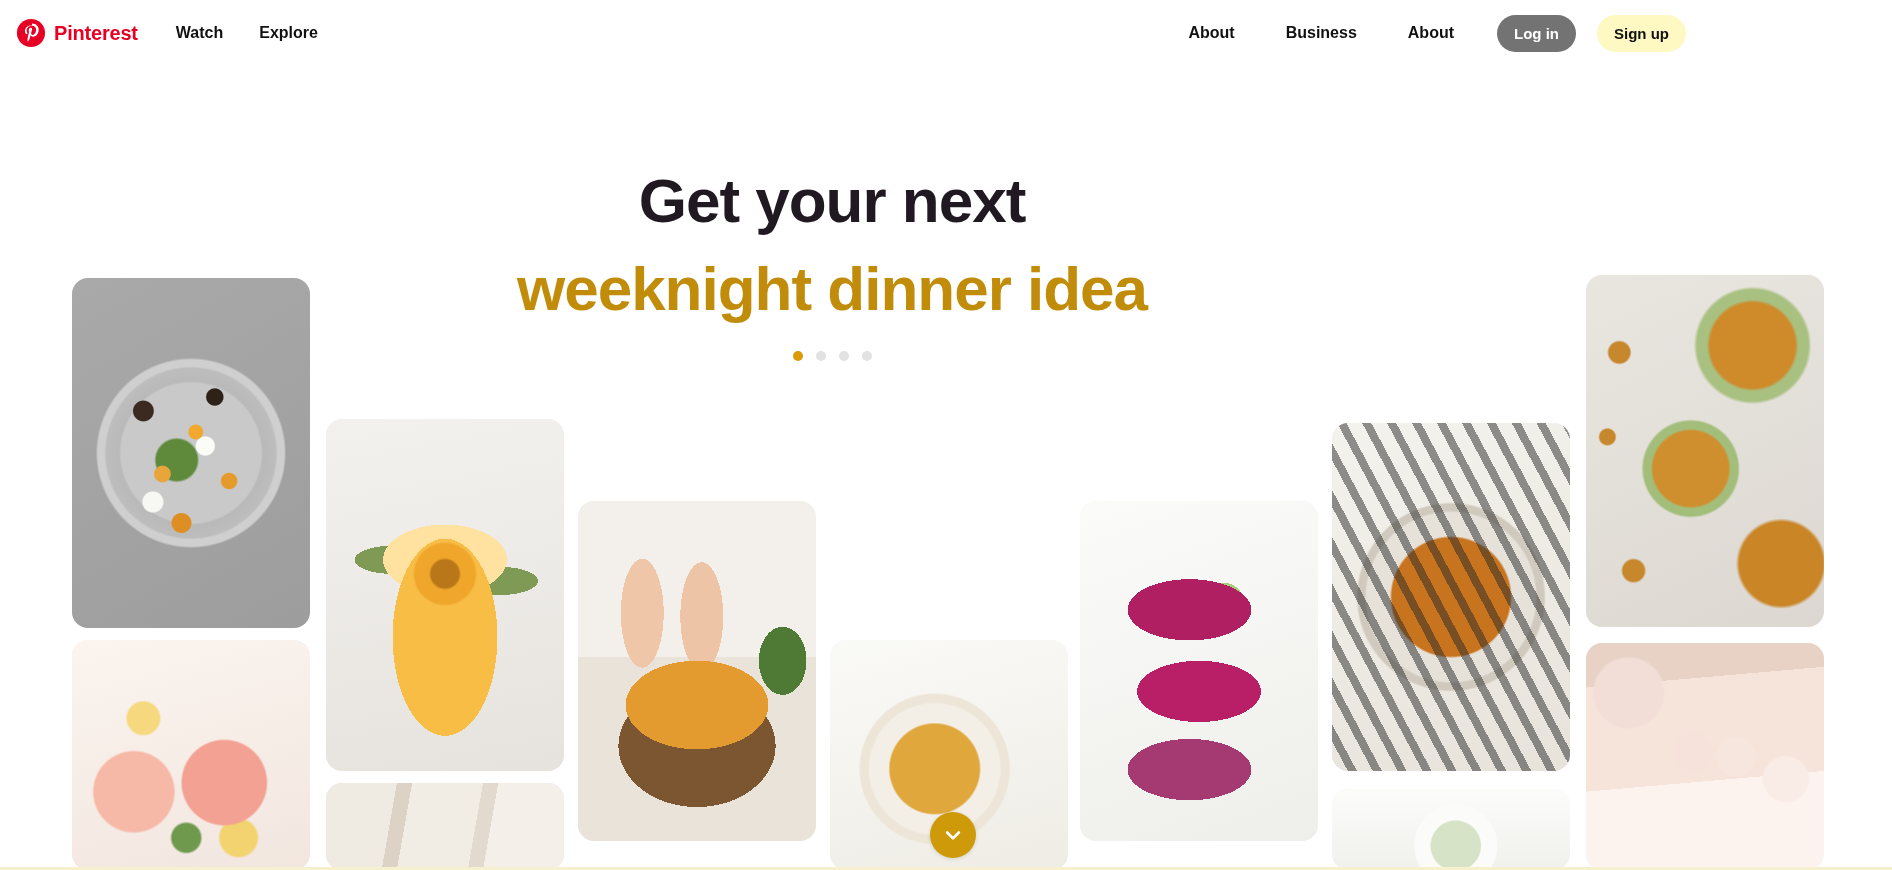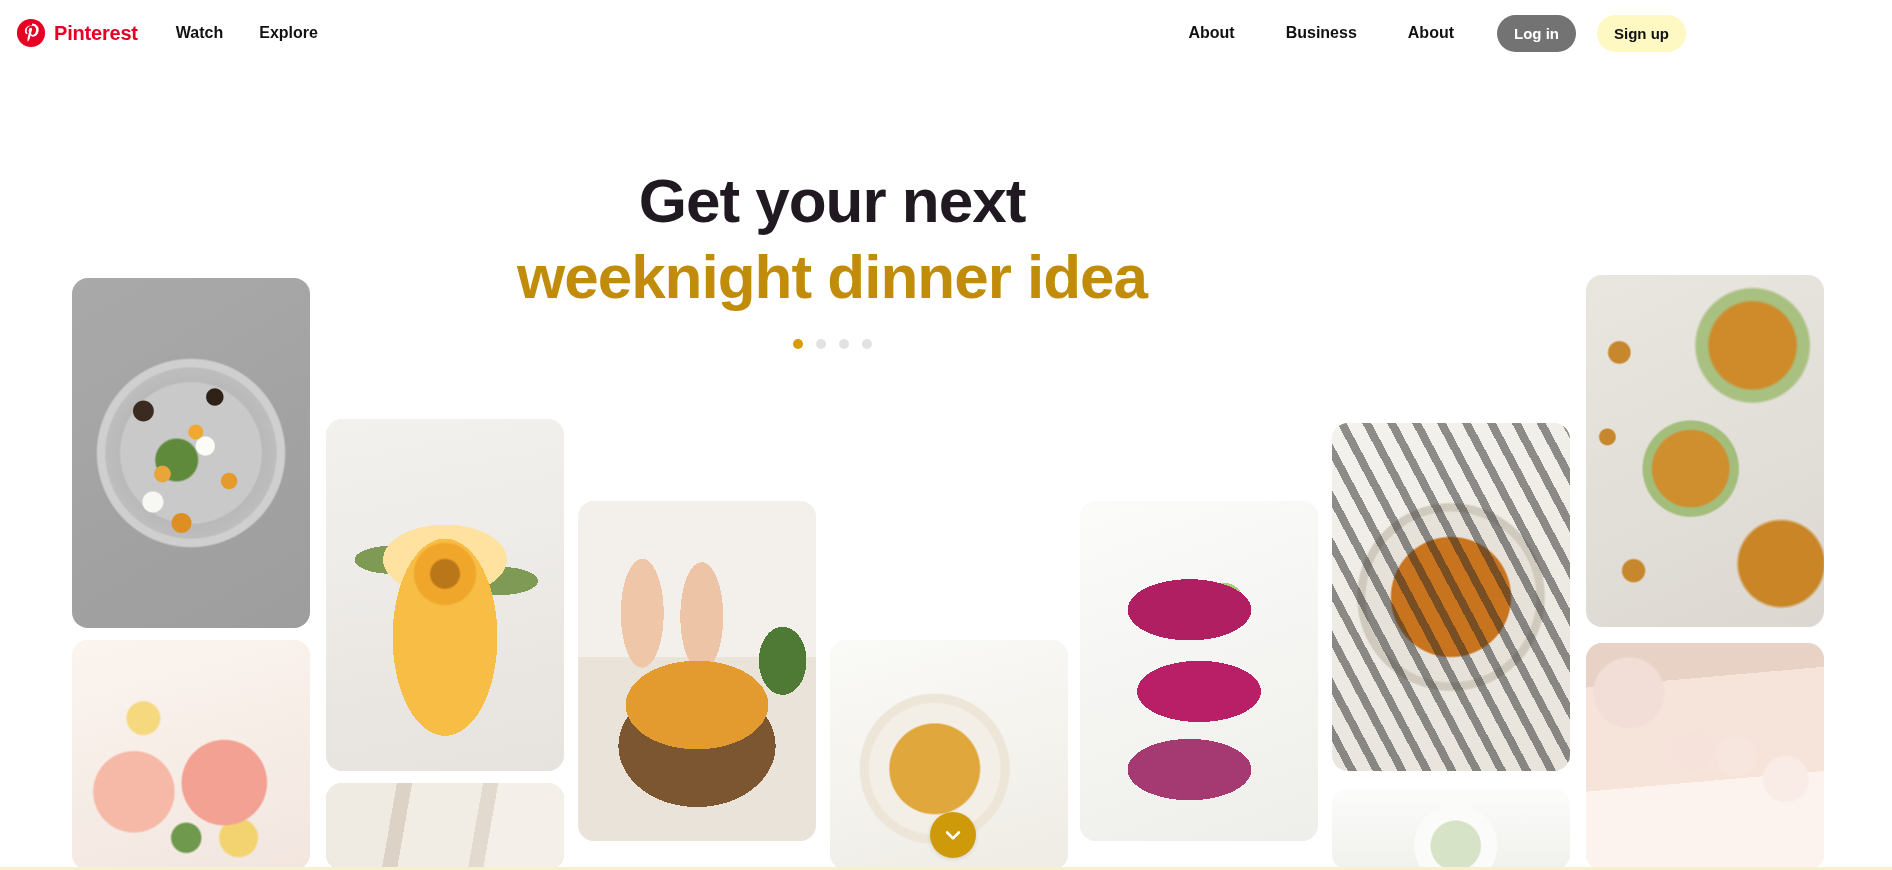--- a/index.html
+++ b/index.html
@@ -51,21 +51,21 @@
   
   .hero {
     position:absolute; top:168px; left:0; width:1664px;
     text-align:center; z-index:30; pointer-events:none;
   }
   .hero-line {
     font-size:62px; font-weight:600; line-height:1.06;
     letter-spacing:-1px;
   }
   .hero-line-1 { color:#211922; }
-  .hero-line-2 { color:#c28c0b; margin-top:10px; }
+  .hero-line-2 { color:#c28c0b; margin-top:22px; }
   .dots {
     margin-top:30px; display:flex; justify-content:center;
     align-items:center; gap:13px; pointer-events:auto;
   }
   .dot { width:10px; height:10px; border-radius:50%; background:#e2e2e2; cursor:pointer; }
   .dot.active { background:#d99b07; }
 
   
   .grid { position:absolute; top:0; left:0; width:1892px; height:870px; z-index:10; }
   .tile {

